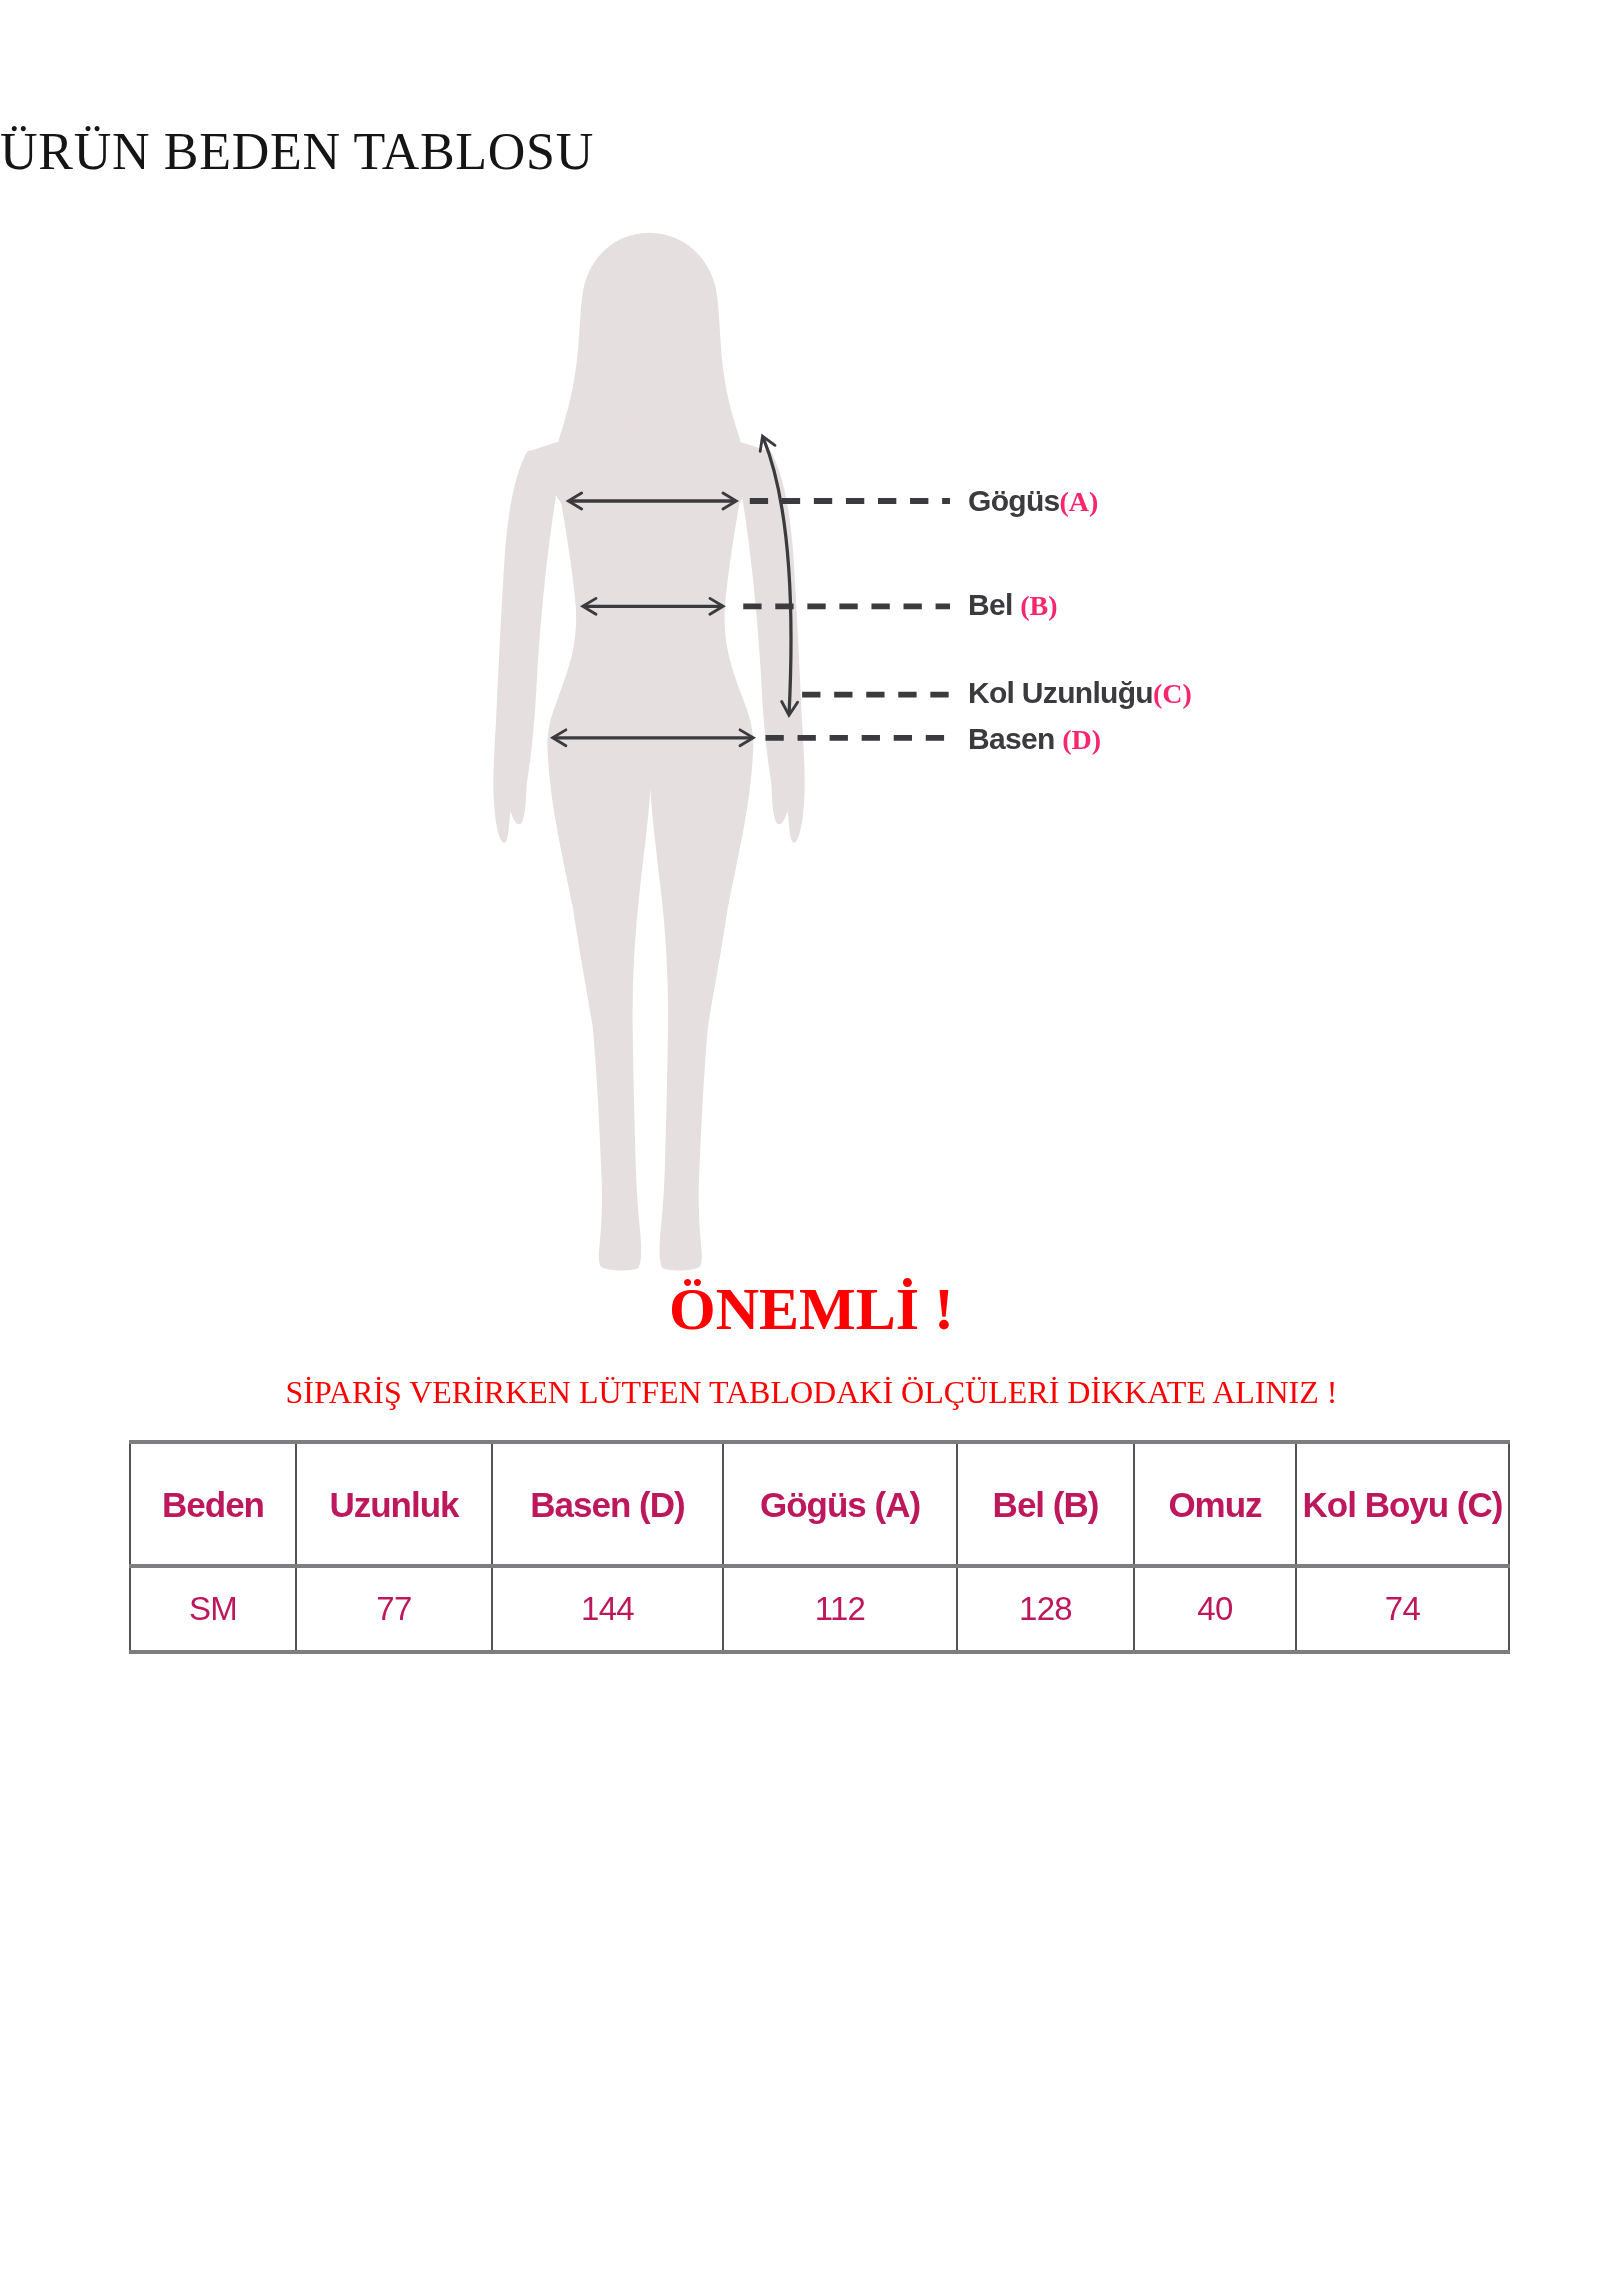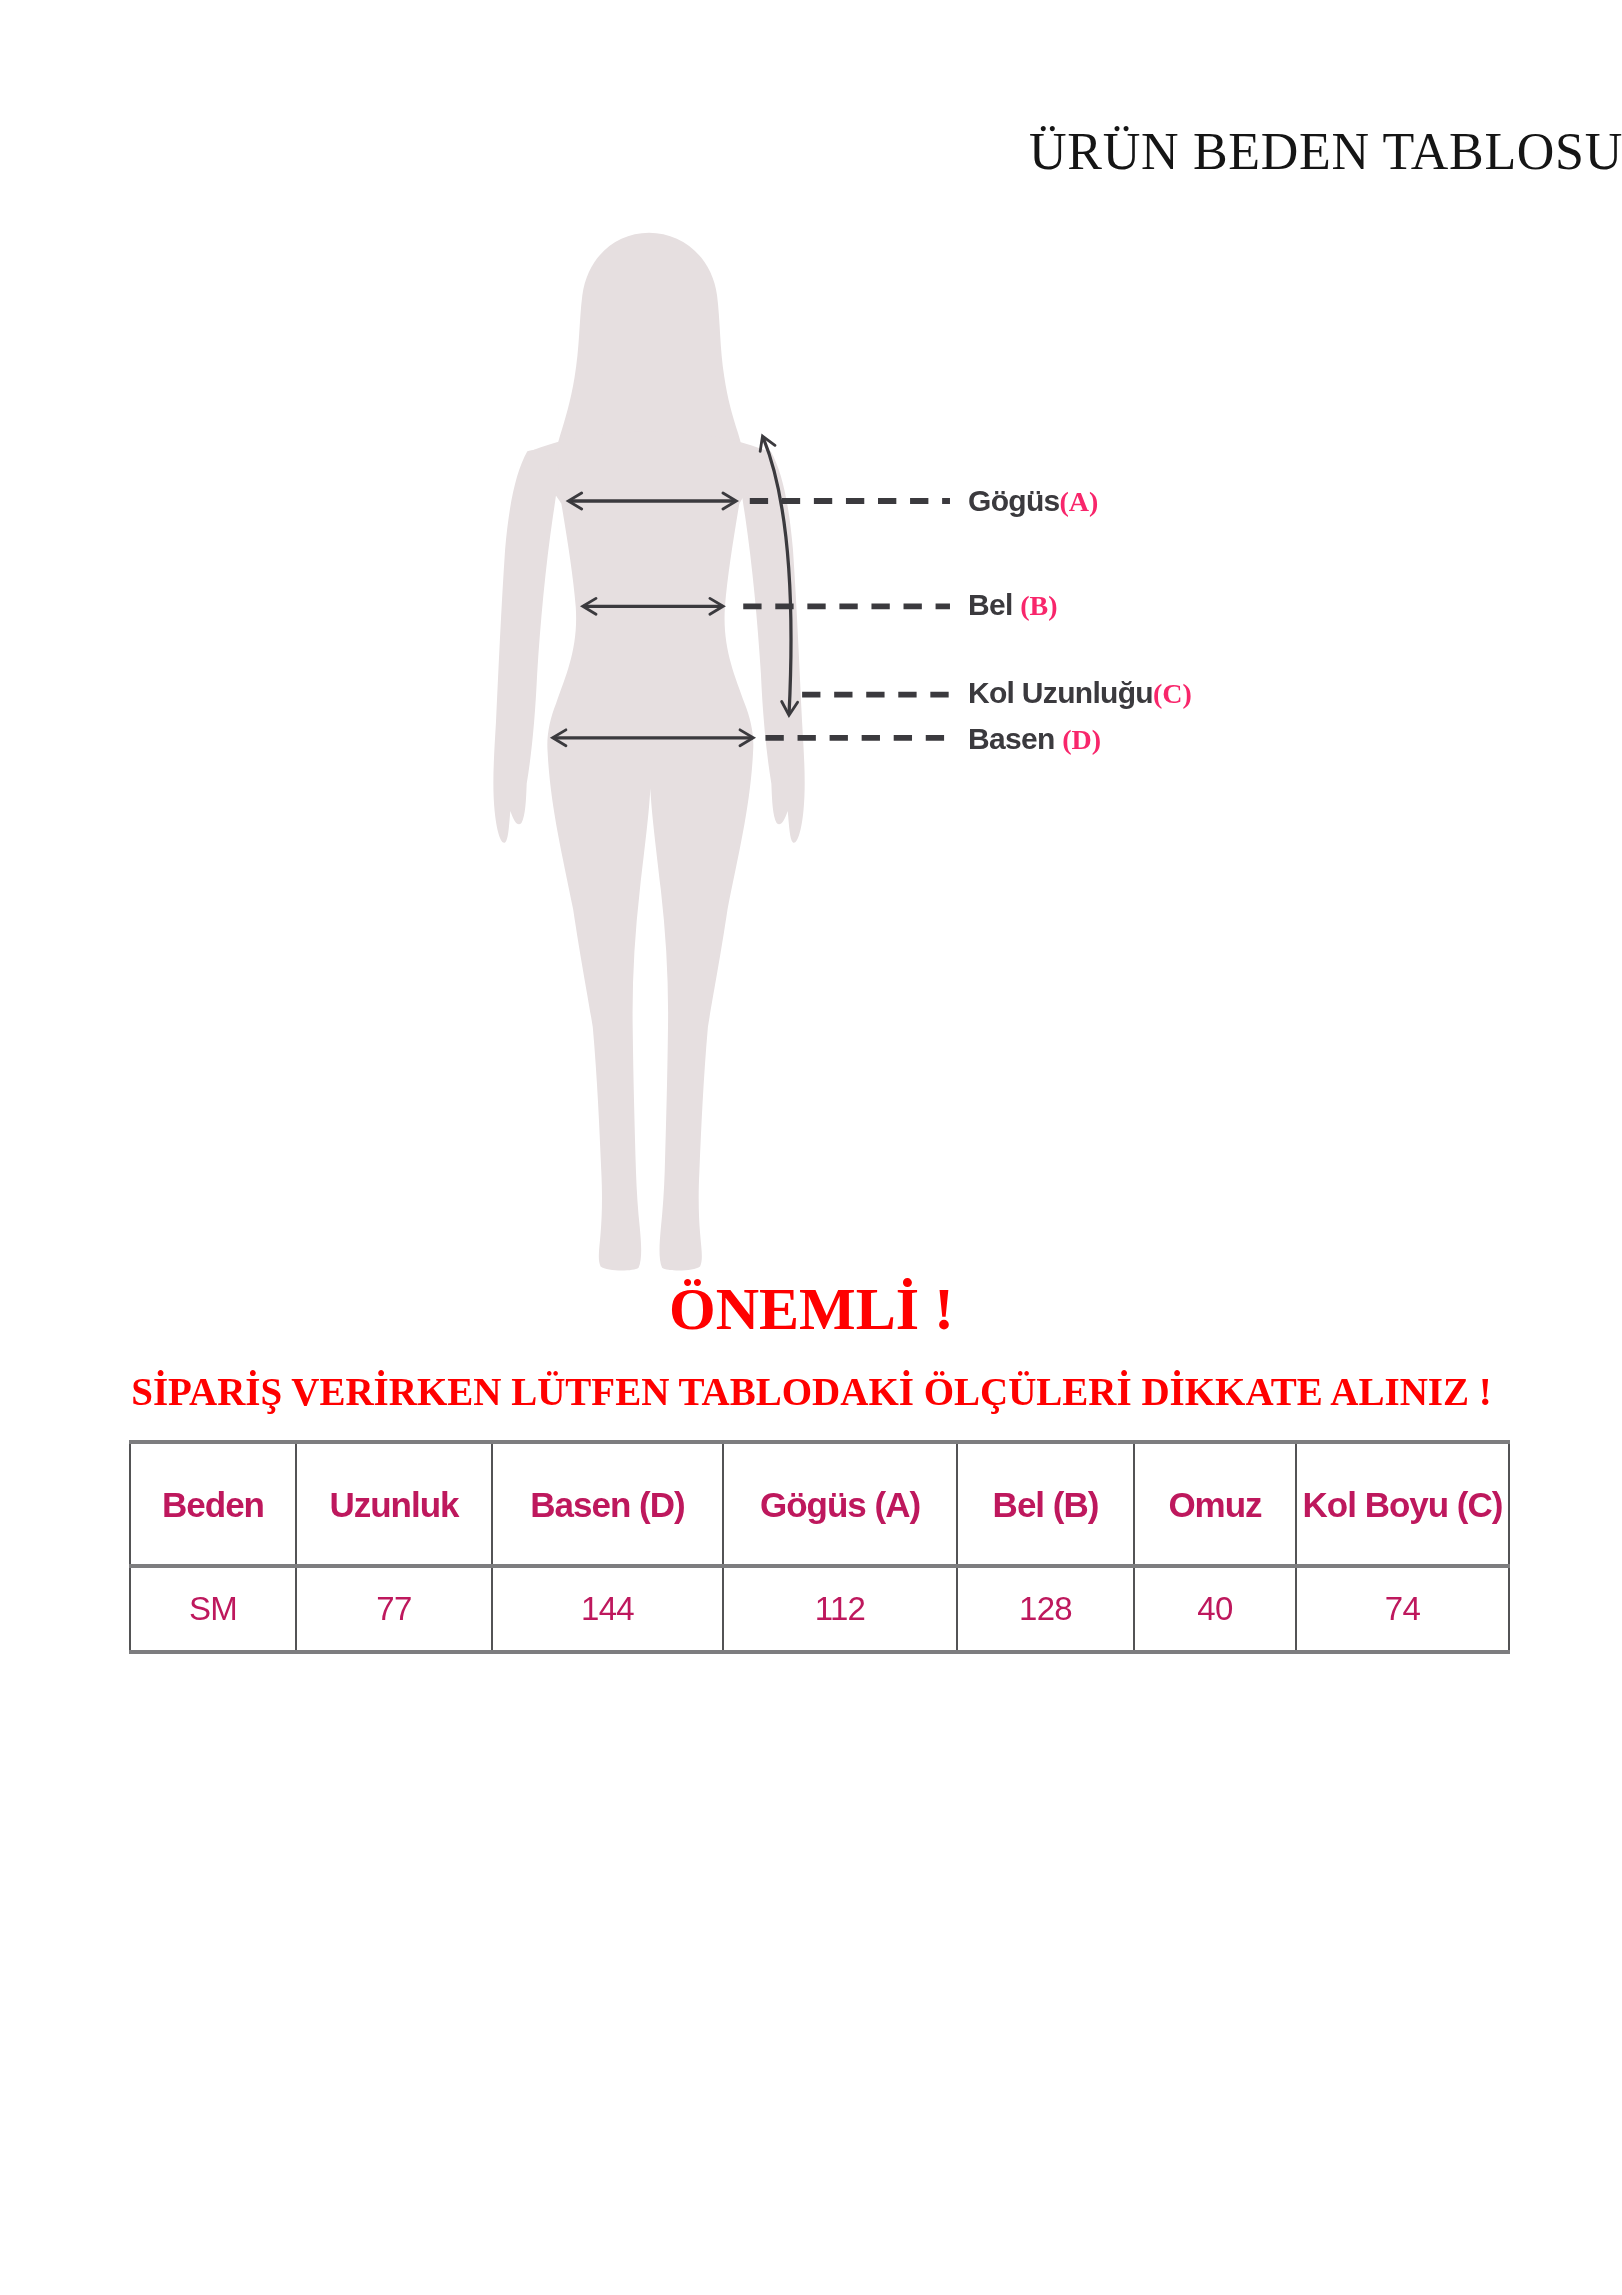--- a/index.html
+++ b/index.html
@@ -8,21 +8,21 @@
     width:1623px;
     height:2295px;
     background:#ffffff;
     overflow:hidden;
     font-family:"Liberation Sans", sans-serif;
   }
   
   .title{
     position:absolute;
     left:0; top:122px; width:1623px;
-    text-align:right;
+    text-align:left;
     font-family:"Liberation Serif", serif;
     font-size:52px;
     font-weight:400;
     letter-spacing:0.7px;
     color:#151515;
     line-height:60px;
   }
   
   .figure-svg{
     position:absolute;
@@ -61,22 +61,22 @@
     font-size:60px;
     font-weight:700;
     color:#ff0000;
     line-height:69px;
   }
   .warning{
     position:absolute;
     left:0; top:1365px; width:1623px;
     text-align:center;
     font-family:"Liberation Serif", serif;
-    font-size:39px;
-    font-weight:700;
+    font-size:32px;
+    font-weight:400;
     color:#ff0000;
     line-height:54px;
   }
   
   .size-table{
     position:absolute;
     left:129px; top:1440px;
     width:1378px;
     border-collapse:collapse;
     table-layout:fixed;

